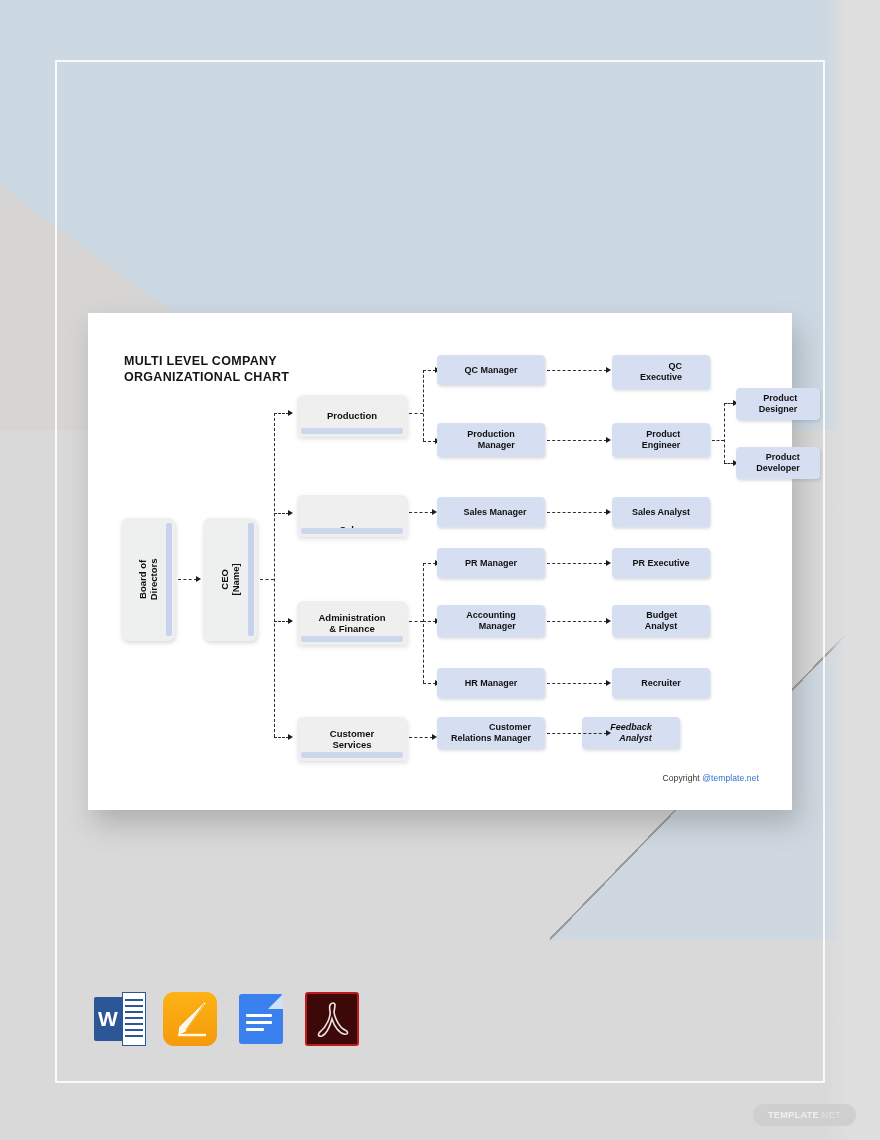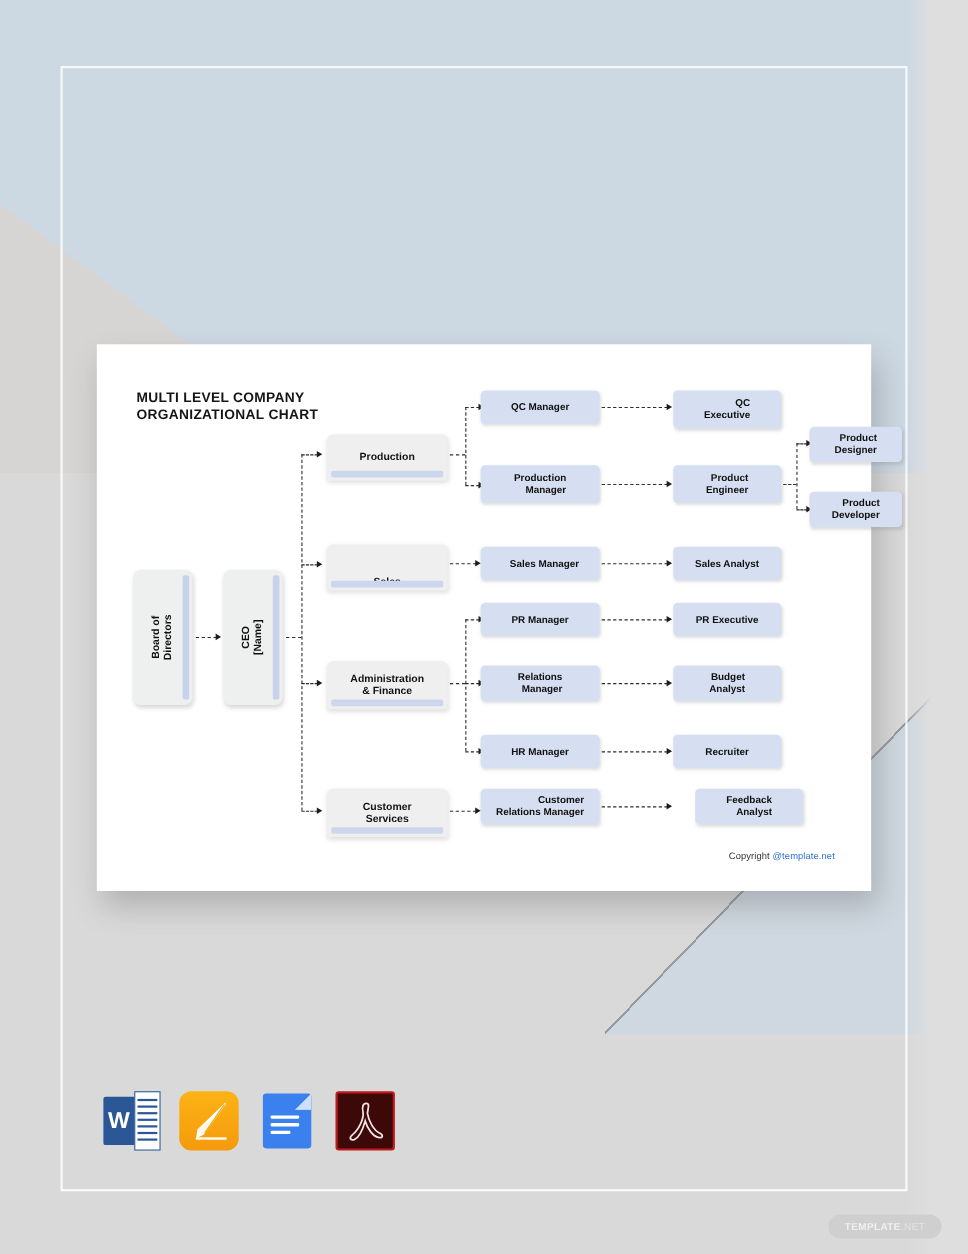--- a/index.html
+++ b/index.html
@@ -362,21 +362,21 @@
       <div class="arrow" style="left:347px; top:247px;"></div>
       <div class="hline" style="left:335px; top:308px; width:13px;"></div>
       <div class="arrow" style="left:347px; top:305px;"></div>
       <div class="hline" style="left:335px; top:370px; width:13px;"></div>
       <div class="arrow" style="left:347px; top:367px;"></div>
 
       <div class="node role" style="left:349px; top:235px; width:108px; height:30px;">
         <span>PR Manager</span>
       </div>
       <div class="node role" style="left:349px; top:292px; width:108px; height:32px;">
-        <span>Relations
+        <span>Accounting
 Manager</span>
       </div>
       <div class="node role" style="left:349px; top:355px; width:108px; height:30px;">
         <span>HR Manager</span>
       </div>
 
       <div class="node role" style="left:349px; top:404px; width:108px; height:32px;">
         <span>Customer
 Relations Manager</span>
       </div>
@@ -415,21 +415,21 @@
       </div>
       <div class="hline" style="left:459px; top:308px; width:60px;"></div>
       <div class="arrow" style="left:518px; top:305px;"></div>
 
       <div class="node role" style="left:524px; top:355px; width:98px; height:30px;">
         <span>Recruiter</span>
       </div>
       <div class="hline" style="left:459px; top:370px; width:60px;"></div>
       <div class="arrow" style="left:518px; top:367px;"></div>
 
-      <div class="node role" style="left:544px; top:404px; width:98px; height:32px;">
+      <div class="node role" style="left:494px; top:404px; width:98px; height:32px;font-style:italic;">
         <span>Feedback
 Analyst</span>
       </div>
       <div class="hline" style="left:459px; top:420px; width:60px;"></div>
       <div class="arrow" style="left:518px; top:417px;"></div>
 
       <div class="hline" style="left:624px; top:127px; width:12px;"></div>
       <div class="vline" style="left:636px; top:90px; height:60px;"></div>
       <div class="hline" style="left:636px; top:90px; width:10px;"></div>
       <div class="arrow" style="left:645px; top:87px;"></div>

